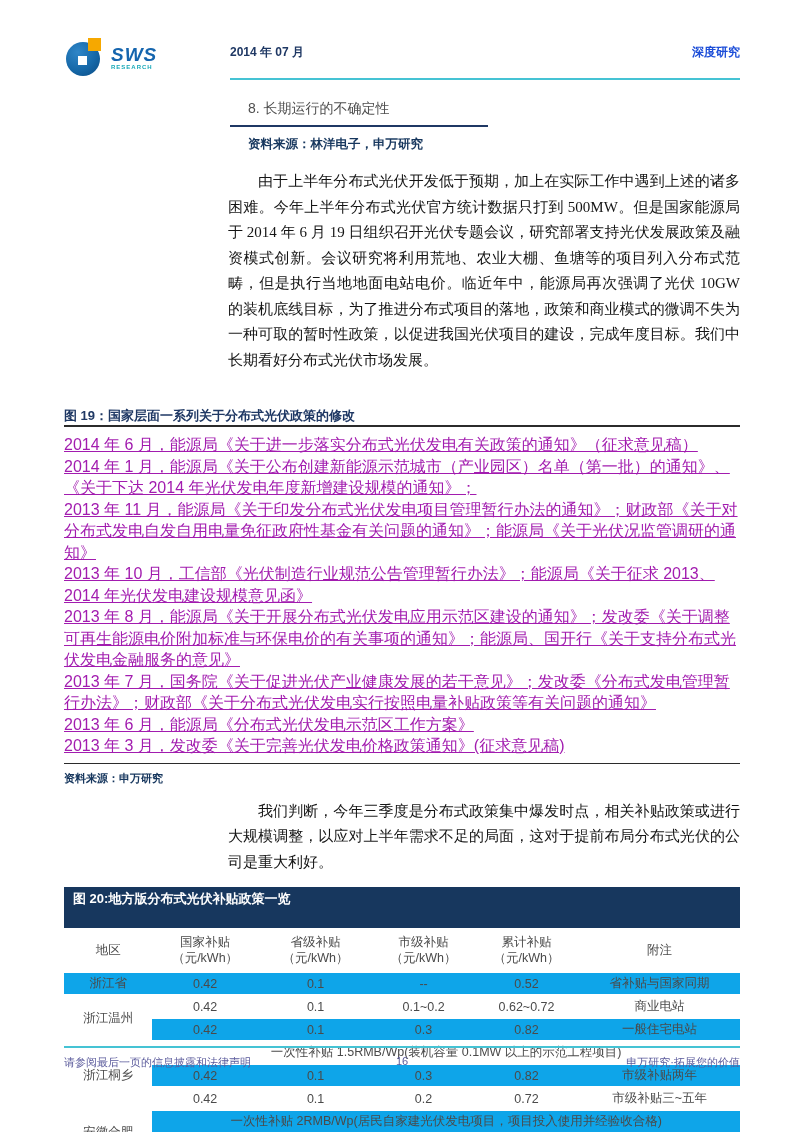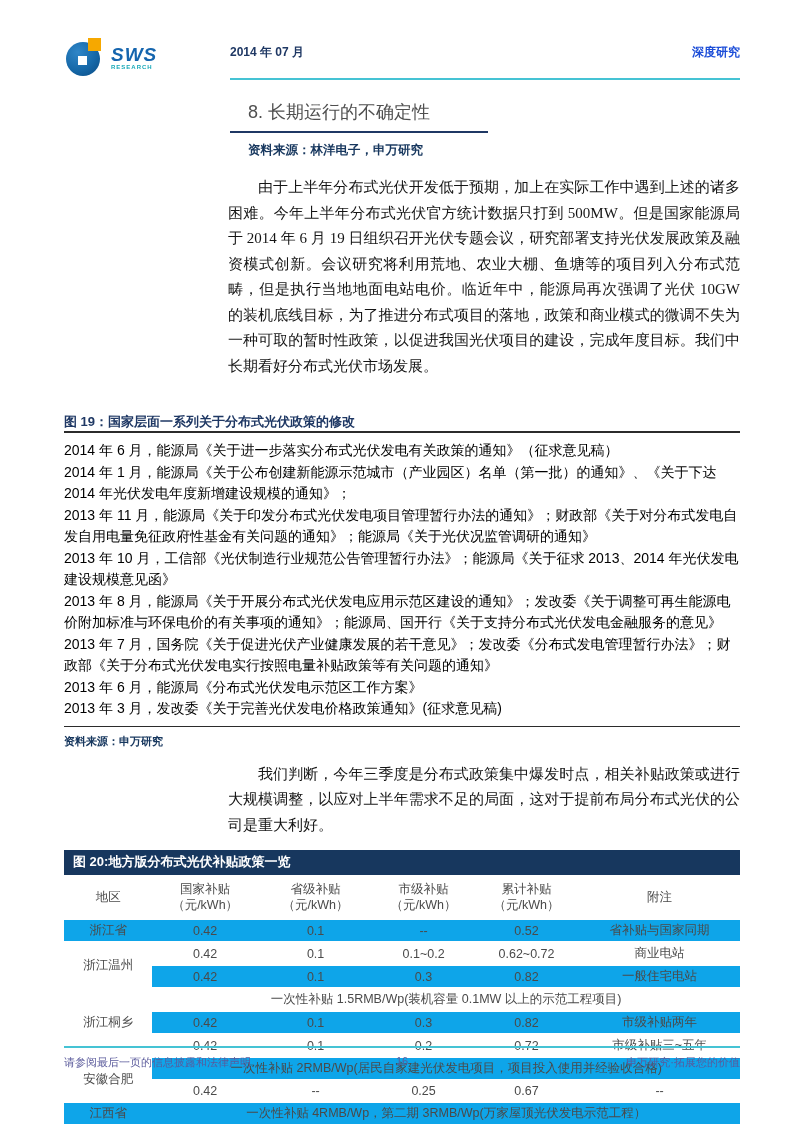--- a/index.html
+++ b/index.html
@@ -19,35 +19,35 @@
   .logo-square { position:absolute; left:22px; top:0; width:13px; height:13px; background:#f6a800; }
   .logo-text { margin-left:5px; }
   .logo-brand { font-weight:bold; font-style:italic; font-size:19px; color:#1565ae; letter-spacing:1px; line-height:18px; }
   .logo-sub { font-size:6px; color:#16a8b8; letter-spacing:1px; font-weight:bold; }
   .header-right { flex:1; margin-left:46px; display:flex; justify-content:space-between; align-items:flex-end;
     padding-bottom:17px; border-bottom:2px solid #45c3d4; }
   .header-date { font-size:12px; font-weight:bold; color:#1f3864; }
   .header-cat  { font-size:12px; font-weight:bold; color:#1d4ed8; }
   
   .section { margin:20px 60px 0 230px; }
-  .section-heading { margin-left:18px; font-size:18px; color:#4f4f4f; }
+  .section-heading { margin-left:18px; font-size:14px; color:#4f4f4f; }
   .section-underline { width:258px; height:2px; background:#1f3864; margin-top:7px; }
   .section-source { margin-left:18px; margin-top:9px; font-size:12.5px; font-weight:bold; color:#17375e; }
   
   .para { margin:16px 60px 0 228px; width:512px; font-family:"Liberation Serif", serif;
     font-size:15px; line-height:25.5px; color:#151515; text-align:justify; text-indent:2em; }
   
   .fig19 { margin:34px 60px 0 64px; }
   .fig19-title { font-size:13px; font-weight:bold; color:#1f3864; padding-bottom:0; border-bottom:2px solid #2b2b2b; }
   .fig19-items { padding:7px 0 6px 0; }
-  .fig19-items p { font-size:14px; line-height:21.5px; color:#000000; }
+  .fig19-items p { font-size:16px; line-height:21.5px; color:#a21caf;text-decoration:underline; }
   .fig19-source { border-top:1px solid #2b2b2b; padding-top:7px; font-size:11px; font-weight:bold; color:#17375e; }
   
   .fig20 { margin:12px 60px 0 64px; }
-  .fig20-bar { background:#17375e; color:#ffffff; font-weight:bold; font-size:13px; padding:3px 9px 4px 9px; }
+  .fig20-bar { background:#17375e; color:#ffffff; font-weight:bold; font-size:13px; padding:3px 9px 20px 9px; }
   table.ftable { width:100%; border-collapse:collapse; table-layout:fixed; }
   .ftable col.c-region { width:88px; } .ftable col.c-nat { width:105px; }
   .ftable col.c-prov { width:115px; } .ftable col.c-mun { width:100px; }
   .ftable col.c-cum { width:105px; } .ftable col.c-note { width:160px; }
   .ftable th, .ftable td { font-weight:normal; font-size:12.5px; color:#4a4a4a;
     text-align:center; vertical-align:middle; padding:2px 3px; border-bottom:2px solid #ffffff; }
   .ftable thead th { padding:6px 3px 5px 3px; line-height:16px; }
   .ftable td { height:22px; }
   .blue { background:#0ea5e9; }
   .white { background:#ffffff; }

